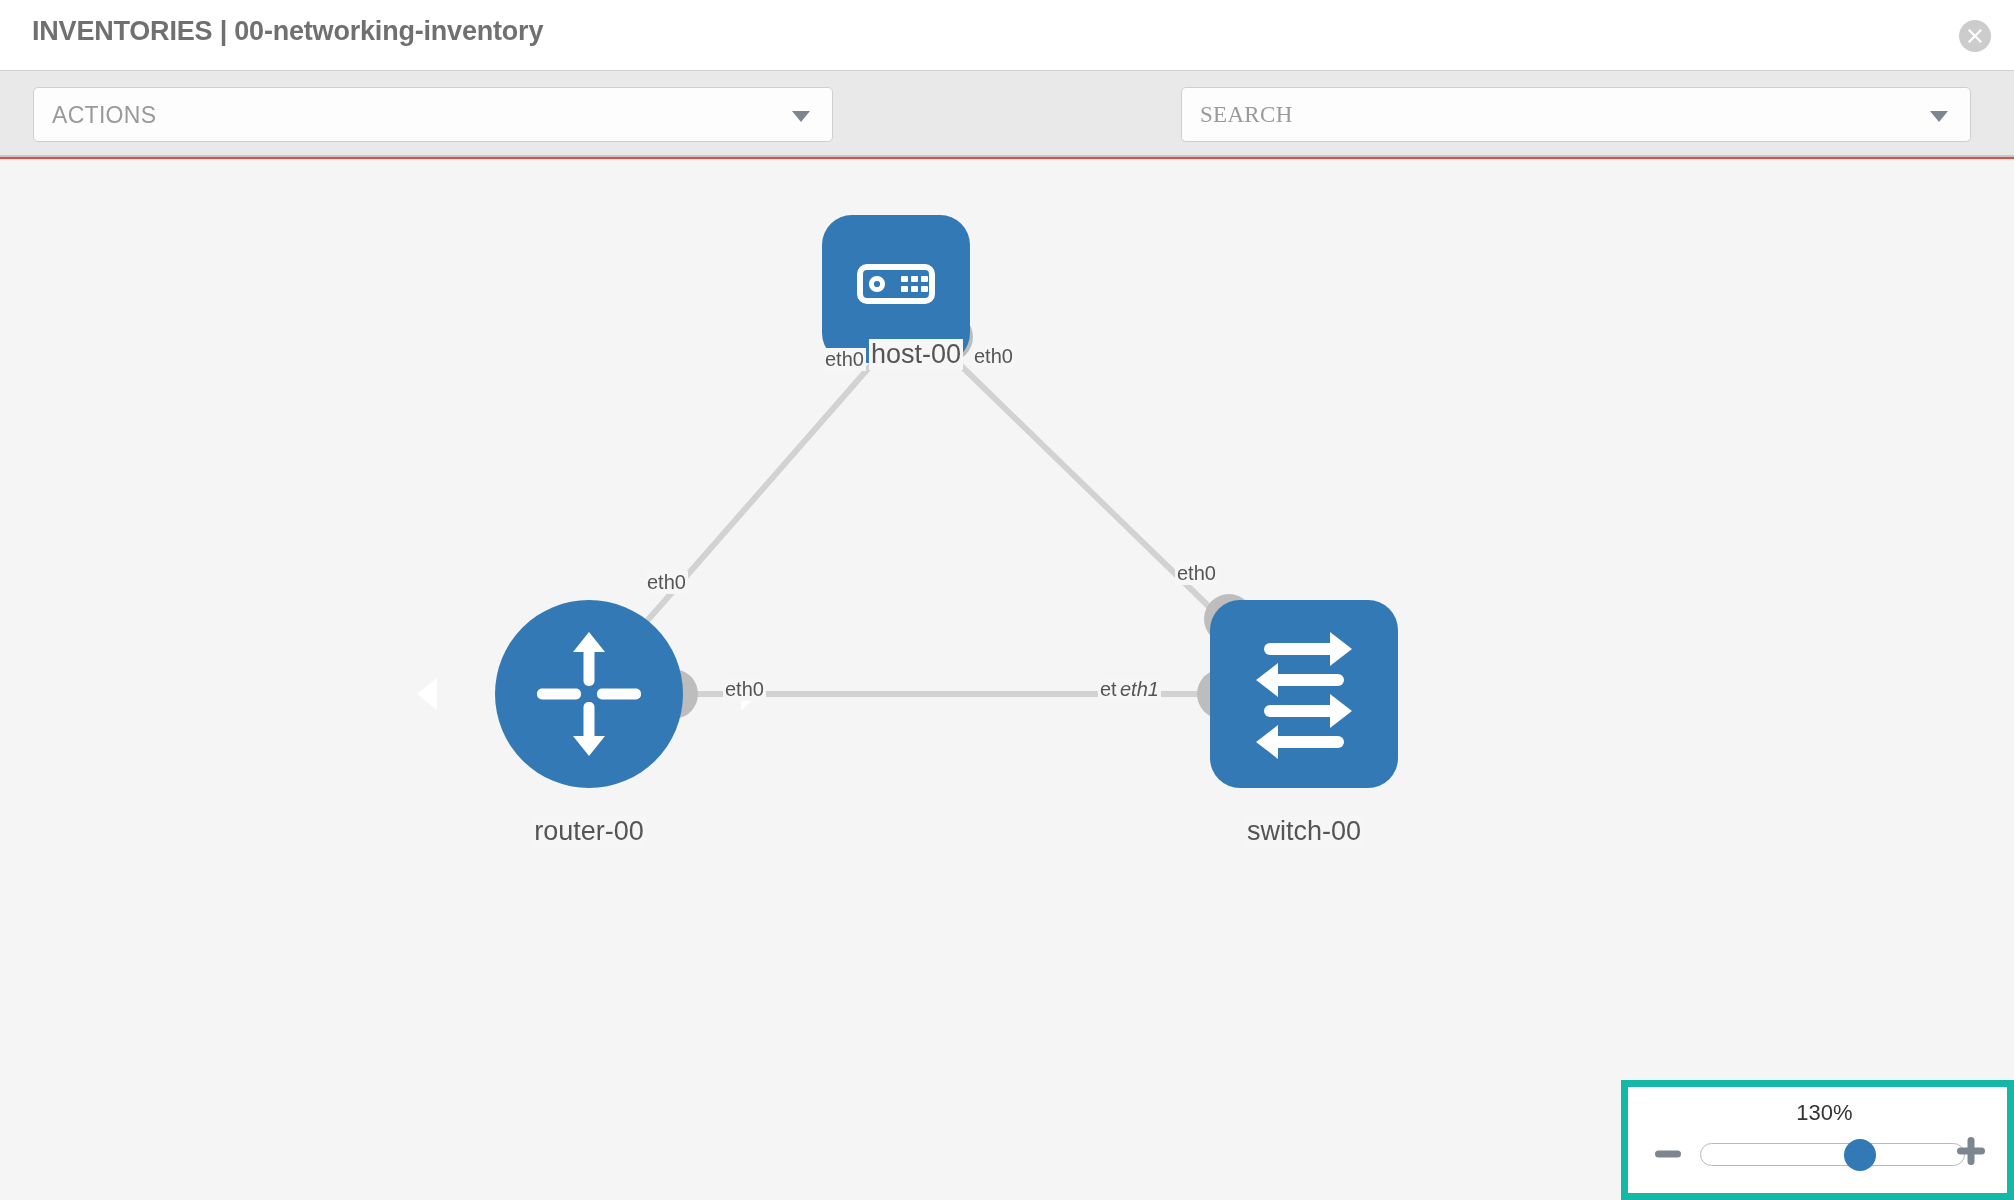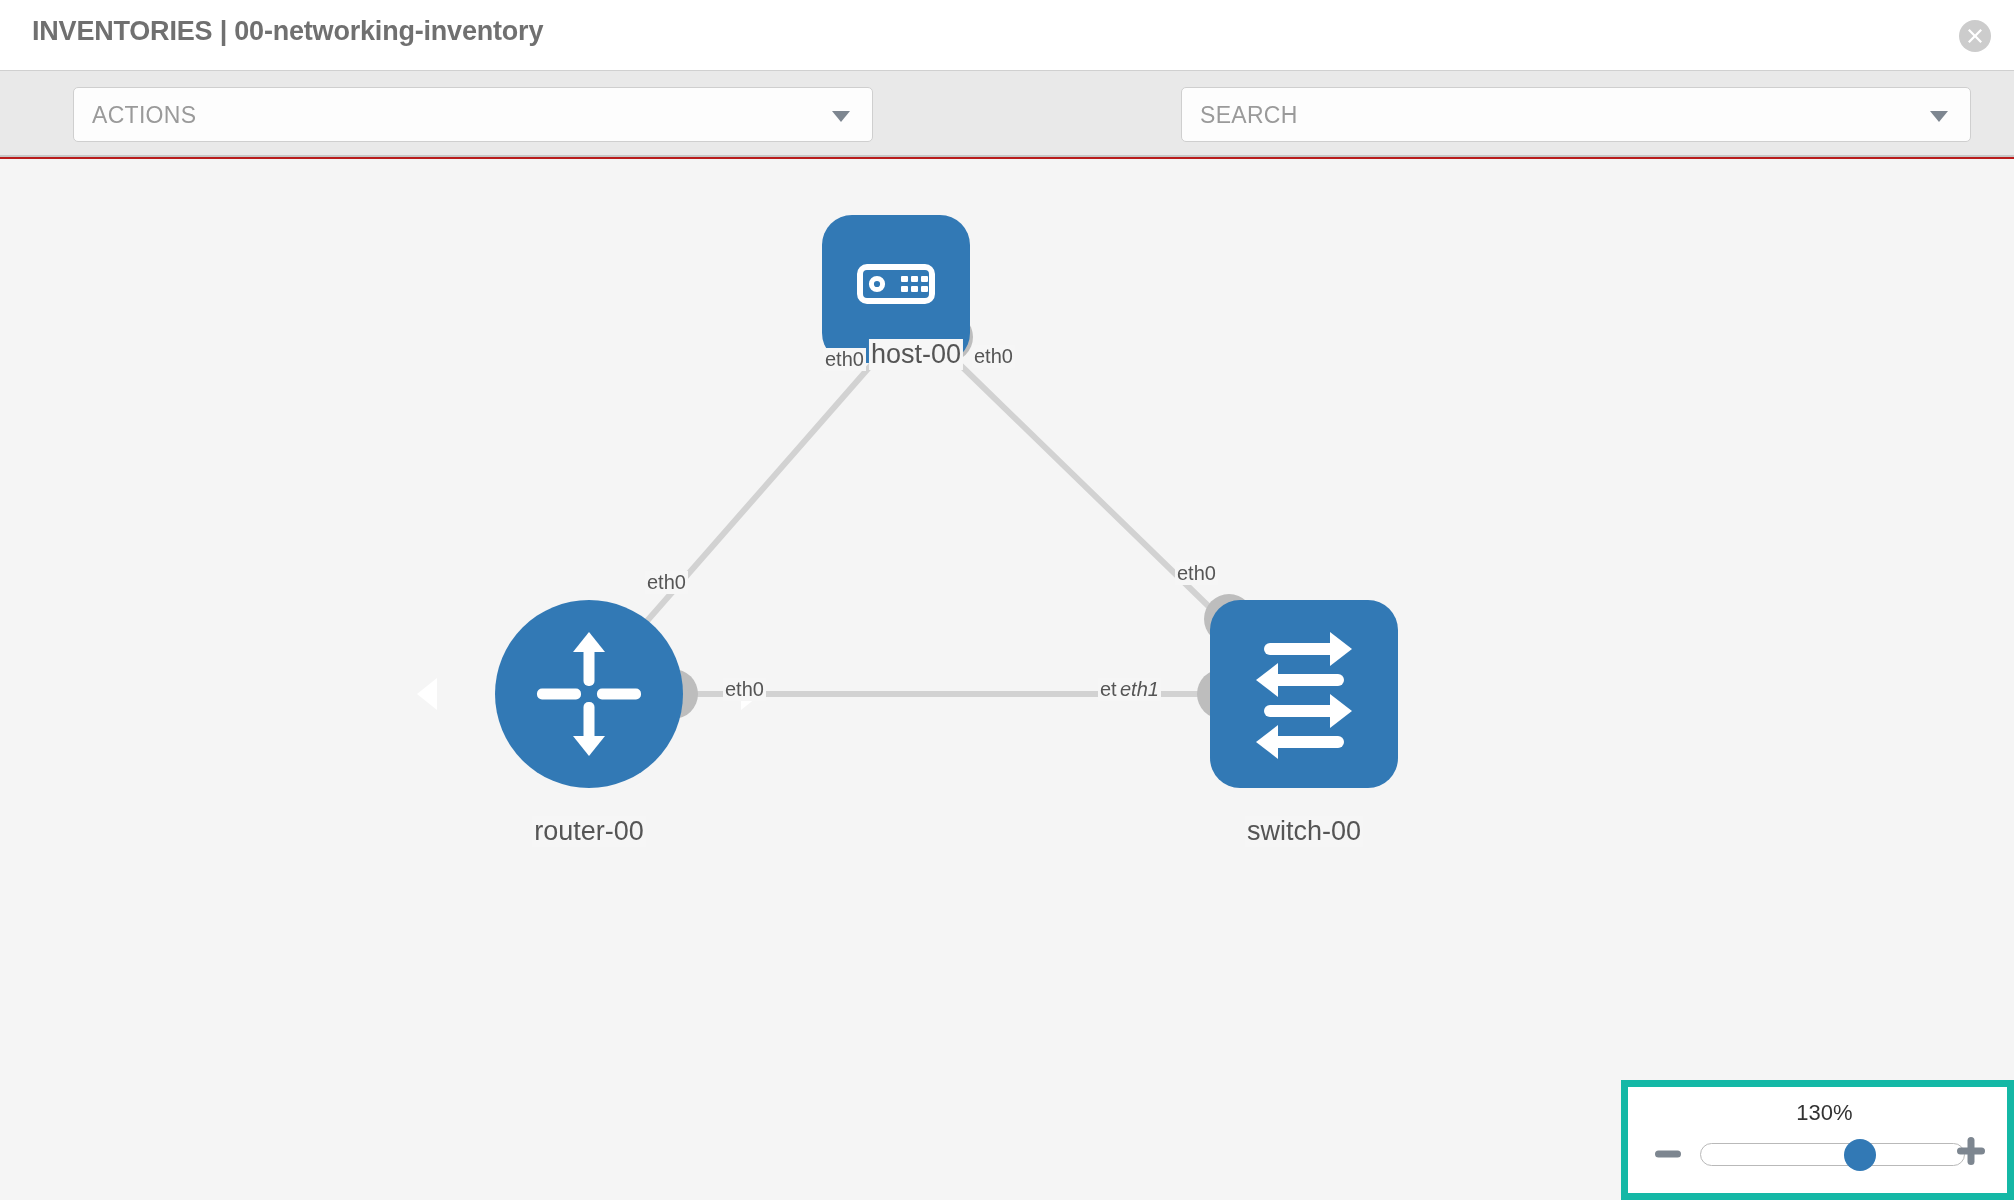--- a/index.html
+++ b/index.html
@@ -4,21 +4,21 @@
 <style>
   * { box-sizing: border-box; margin: 0; padding: 0; }
   html, body {
     width: 2014px; height: 1200px;
     font-family: "Liberation Sans", sans-serif;
     background: #f5f5f5;
     overflow: hidden;
   }
 
   
-  #app { position: relative; width: 2014px; height: 1200px; background: #b91c1c; }
+  #app { position: relative; width: 2014px; height: 1200px; background: #ef4444; }
 
   #header {
     position: absolute; left: 0; top: 0; width: 2014px; height: 70px;
     background: #ffffff;
   }
   #page-title {
     position: absolute; left: 32px; top: 16px;
     font-size: 27px; font-weight: bold; color: #707070;
     letter-spacing: -0.2px; white-space: nowrap;
   }
@@ -34,21 +34,20 @@
     position: absolute; left: 0; top: 70px; width: 2014px; height: 87px;
     background: #e9e9e9;
     border-top: 1px solid #d0d0d0;
     border-bottom: 2px solid #c8c8c8;
   }
   #actions-select {
     position: absolute; left: 33px; top: 16px;
     width: 800px; height: 55px;
     background: #fdfdfd; border: 1px solid #cfcfcf; border-radius: 5px;
     cursor: pointer;
-    margin-left: 40px;
   }
   #actions-label {
     position: absolute; left: 18px; top: 14px;
     font-size: 23px; color: #9a9a9a; letter-spacing: 0.3px;
   }
   .caret {
     position: absolute; right: 22px; top: 50%; margin-top: -4px;
     width: 0; height: 0;
     border-left: 9px solid transparent; border-right: 9px solid transparent;
     border-top: 11px solid #7d8690;
@@ -61,20 +60,21 @@
   #key-icon-btn {
     position: absolute; left: 1113px; top: 91px;
     width: 42px; height: 44px; cursor: pointer;
   }
 
   #search-box {
     position: absolute; left: 1181px; top: 16px;
     width: 790px; height: 55px;
     background: #fdfdfd; border: 1px solid #cfcfcf; border-radius: 5px;
     cursor: text;
+    font-family: Liberation Serif, serif;
   }
   #search-placeholder {
     position: absolute; left: 18px; top: 14px;
     font-size: 23px; color: #9a9a9a; letter-spacing: 0.3px;
   }
 
   
   #canvas {
     position: absolute; left: 0; top: 159px;
     width: 2014px; height: 1041px;

